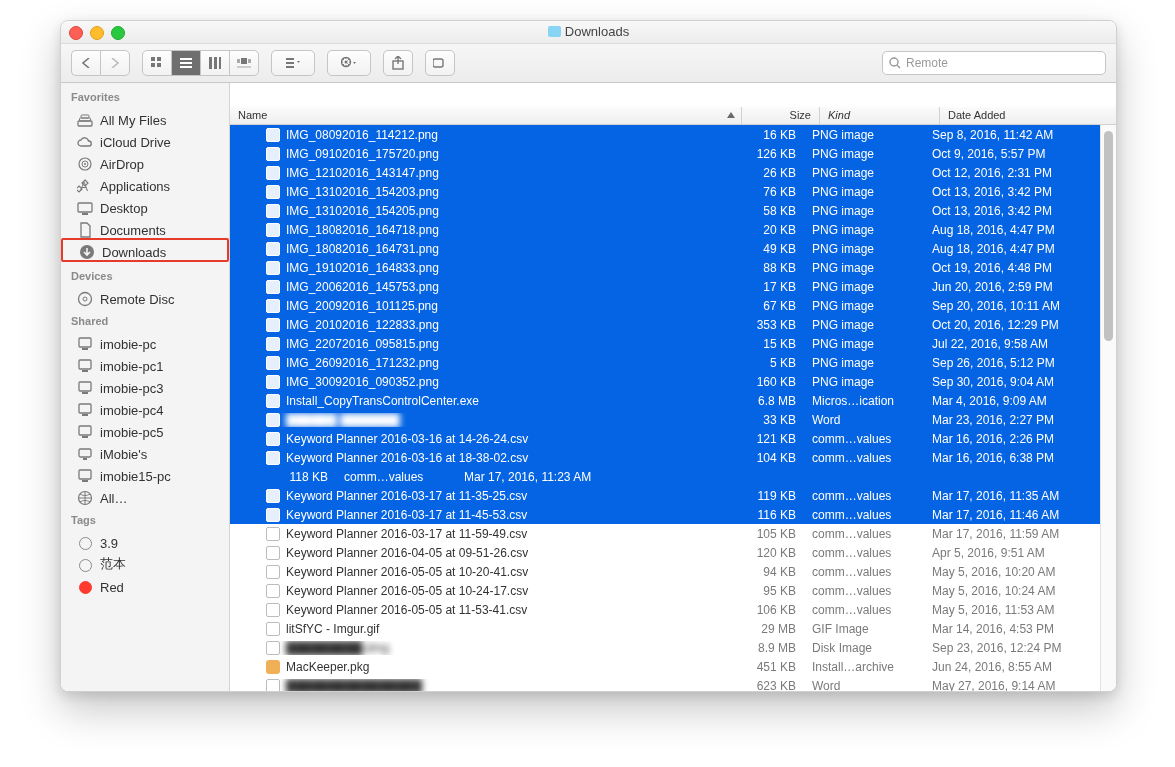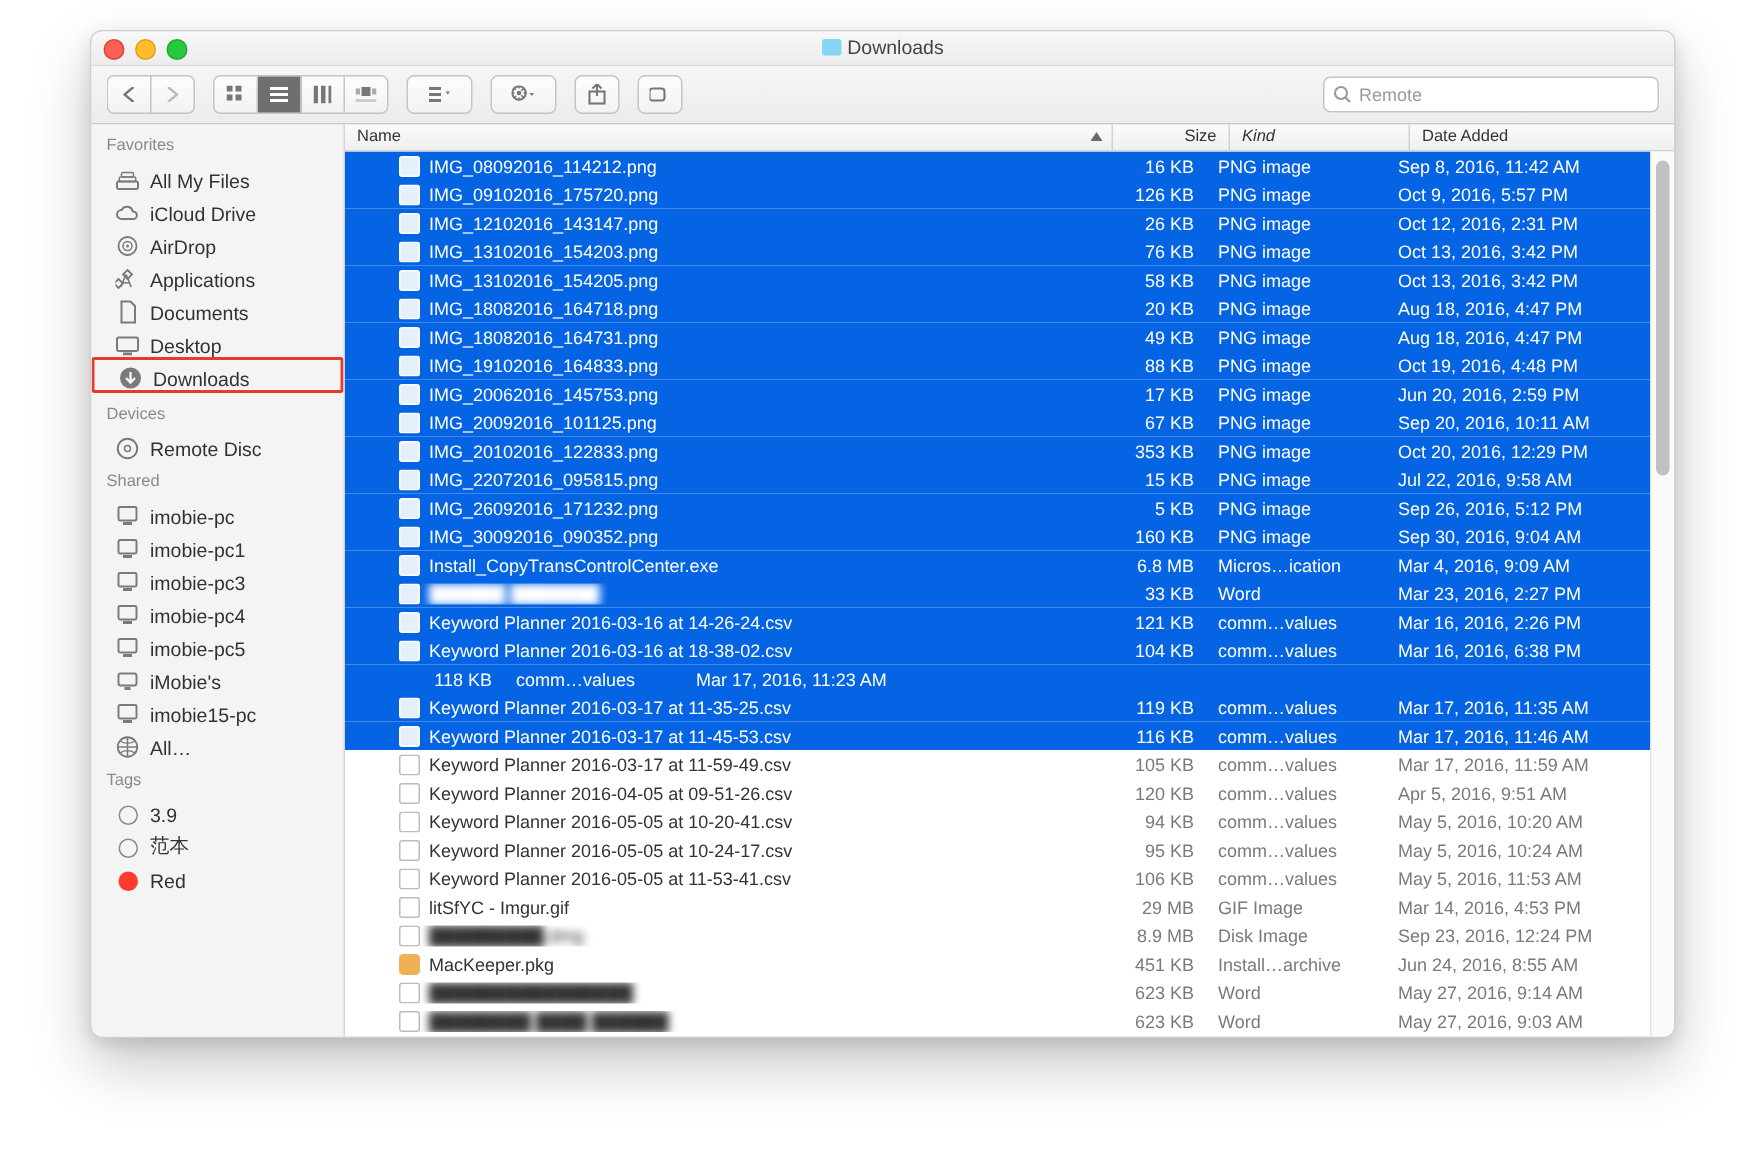--- a/index.html
+++ b/index.html
@@ -27,29 +27,29 @@
 .nav-seg{display:flex;}
 .nav-seg .tbtn:first-child{border-radius:5px 0 0 5px;border-right:none;}
 .nav-seg .tbtn:last-child{border-radius:0 5px 5px 0;}
 .search{margin-left:auto;width:210px;height:22px;border:1px solid #c5c5c5;border-radius:5px;
   background:#fff;display:flex;align-items:center;padding:0 6px;color:#9a9a9a;font-size:12px;}
 .search svg{margin-right:5px;}
 .body{display:flex;height:calc(100% - 60px);}
 
 .sidebar{width:168px;background:#f4f4f4;border-right:1px solid #d4d4d4;height:100%;
   font-size:13px;color:#323232;overflow:hidden;}
-.sb-head{color:#8a8a8a;font-size:11px;font-weight:400;padding:8px 10px 3px;}
+.sb-head{color:#8a8a8a;font-size:11px;font-weight:700;padding:8px 10px 3px;}
 .sb-item{display:flex;align-items:flex-end;height:22px;padding:0 10px 0 16px;gap:7px;white-space:nowrap;
   overflow:hidden;text-overflow:ellipsis;}
 .sb-item .ico{width:16px;height:16px;flex:0 0 16px;display:flex;align-items:center;justify-content:center;}
 .sb-sel{border:2px solid #e63a2d;border-radius:2px;height:20px;}
 .tag-dot{width:11px;height:11px;border-radius:50%;border:1.5px solid #8a8a8a;background:transparent;}
 .tag-red{background:#ff3b30;border-color:#ff3b30;}
 
-.main{flex:1;display:flex;flex-direction:column;height:100%;overflow:hidden;}
+.main{flex:1;display:flex;flex-direction:column;height:100%;overflow:hidden;margin-top:24px;}
 .cols{height:17px;background:linear-gradient(#fbfbfb,#efefef);border-bottom:1px solid #d2d2d2;
   display:flex;font-size:11px;color:#333;align-items:center;}
 .cols div{padding:0 8px;border-right:1px solid #d2d2d2;height:100%;line-height:17px;box-sizing:border-box;}
 .c-name{flex:1;padding-left:8px!important;position:relative;}
 .c-name .sort{position:absolute;right:6px;top:5px;}
 .c-size{width:78px;text-align:right;}
 .c-kind{width:120px;font-style:italic;}
 .c-date{width:176px;border-right:none!important;}
 
 .file-area{flex:1;display:flex;overflow:hidden;}
@@ -206,34 +206,34 @@
               <span class="ico">
                 <svg width="16" height="16">
                   <path d="M8 2l3 3-3 3-3-3z M2 8l3 3-3 3-3-3z" fill="none" stroke="#7a7a7a" stroke-width="1.2"></path>
                   <text x="3" y="13" font-size="12" fill="#7a7a7a" font-family="sans-serif">A</text>
                 </svg>
               </span>
               <span>Applications</span>
             </div>
             <div class="sb-item">
               <span class="ico">
-                <svg width="13" height="16">
-                  <path d="M2 1h6l3 3v11H2z" fill="none" stroke="#7a7a7a" stroke-width="1.3"></path>
-                </svg>
-              </span>
-              <span>Documents</span>
-            </div>
-            <div class="sb-item">
-              <span class="ico">
                 <svg width="16" height="13">
                   <rect x="1" y="1" width="14" height="9" rx="1" fill="none" stroke="#7a7a7a" stroke-width="1.3"></rect>
                   <rect x="5" y="11" width="6" height="2" fill="#7a7a7a"></rect>
                 </svg>
               </span>
               <span>Desktop</span>
+            </div>
+            <div class="sb-item">
+              <span class="ico">
+                <svg width="13" height="16">
+                  <path d="M2 1h6l3 3v11H2z" fill="none" stroke="#7a7a7a" stroke-width="1.3"></path>
+                </svg>
+              </span>
+              <span>Documents</span>
             </div>
             <div class="sb-item sb-sel">
               <span class="ico">
                 <svg width="16" height="16">
                   <circle cx="8" cy="8" r="7" fill="#7a7a7a"></circle>
                   <path d="M8 4v6M5 8l3 3 3-3" fill="none" stroke="#f4f4f4" stroke-width="1.6"></path>
                 </svg>
               </span>
               <span>Downloads</span>
             </div>

